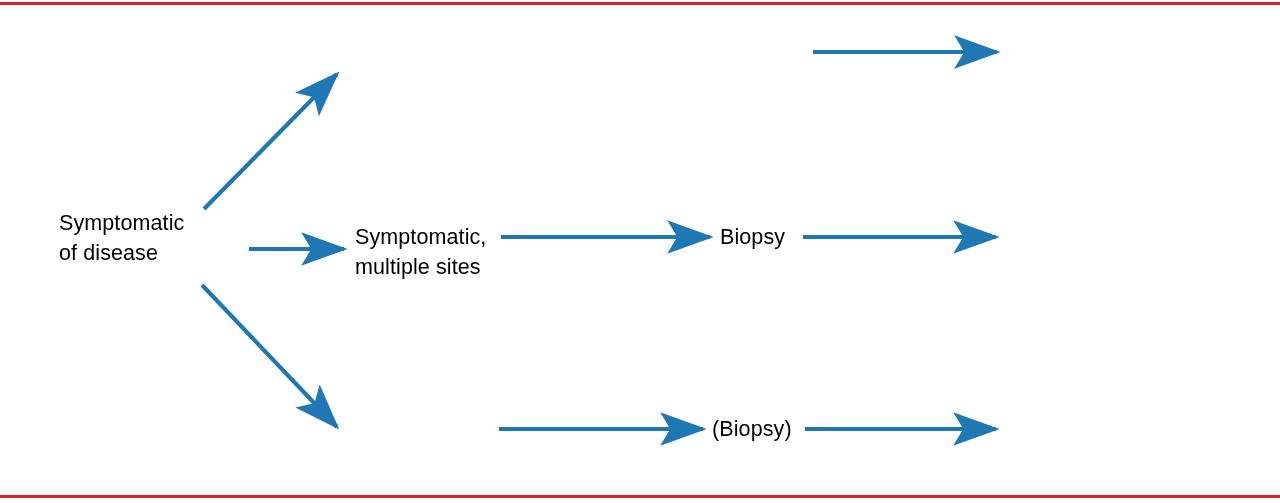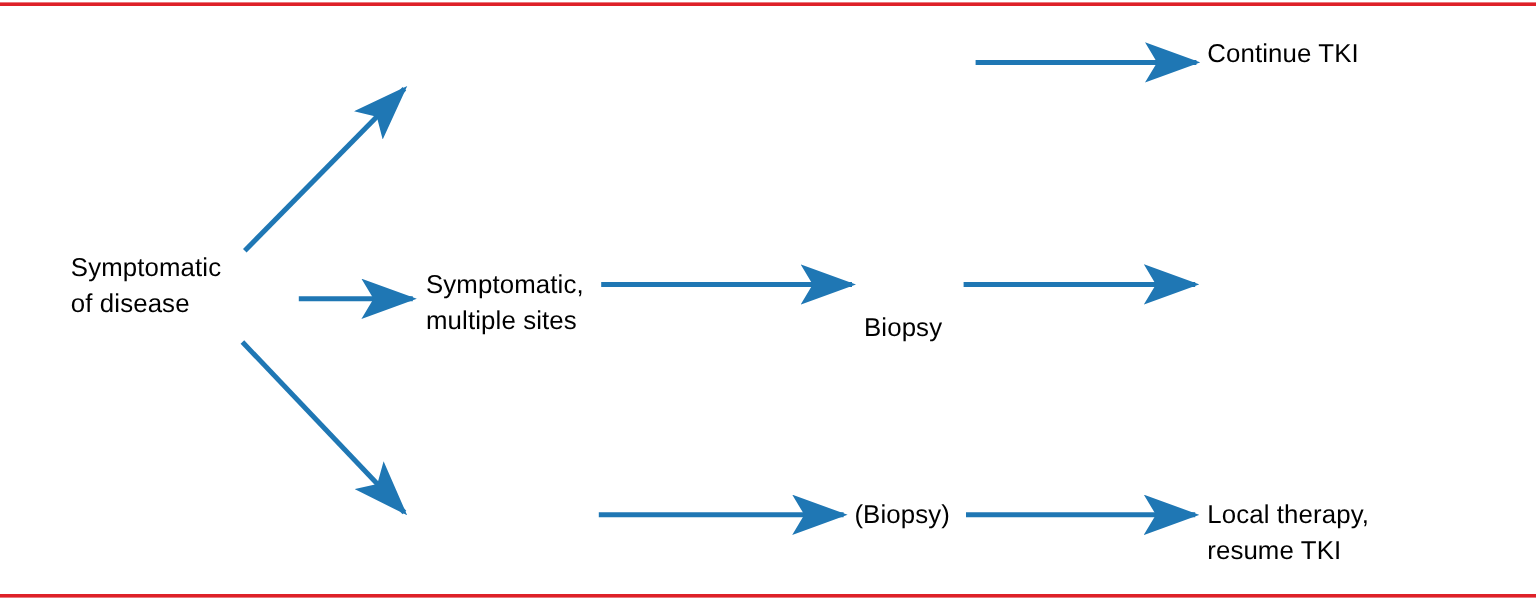--- a/index.html
+++ b/index.html
@@ -39,21 +39,21 @@
     font-size: 21.5px;
     line-height: 30px;
     white-space: pre-line;
     letter-spacing: 0.1px;
   }
 
   .n-root      { left: 59px;   top: 208px; }
   .n-branch1   { left: 355px;  top: 30px;  }
   .n-branch2   { left: 355px;  top: 222px; }
   .n-branch3   { left: 355px;  top: 414px; }
-  .n-biopsy    { left: 720px;  top: 222px; margin-top: 36px; }
+  .n-biopsy    { left: 720px;  top: 222px; }
   .n-biopsy-p  { left: 712px;  top: 414px; }
   .n-out1      { left: 1006px; top: 30px;  }
   .n-out2      { left: 1006px; top: 222px; }
   .n-out3      { left: 1006px; top: 414px; }
 </style>
 </head>
 <body>
 
 <div id="page">
 
@@ -84,21 +84,18 @@
 
 
   <div class="node n-branch2">Symptomatic,
 multiple sites</div>
 
 
   <div class="node n-biopsy">Biopsy</div>
 
   <div class="node n-biopsy-p">(Biopsy)</div>
 
-  <div class="node n-out1">Continue TKI</div>
 
 
-  <div class="node n-out3">Local therapy,
-resume TKI</div>
 
   <div class="rule rule-bottom"></div>
 
 </div>
 
 </body></html>

